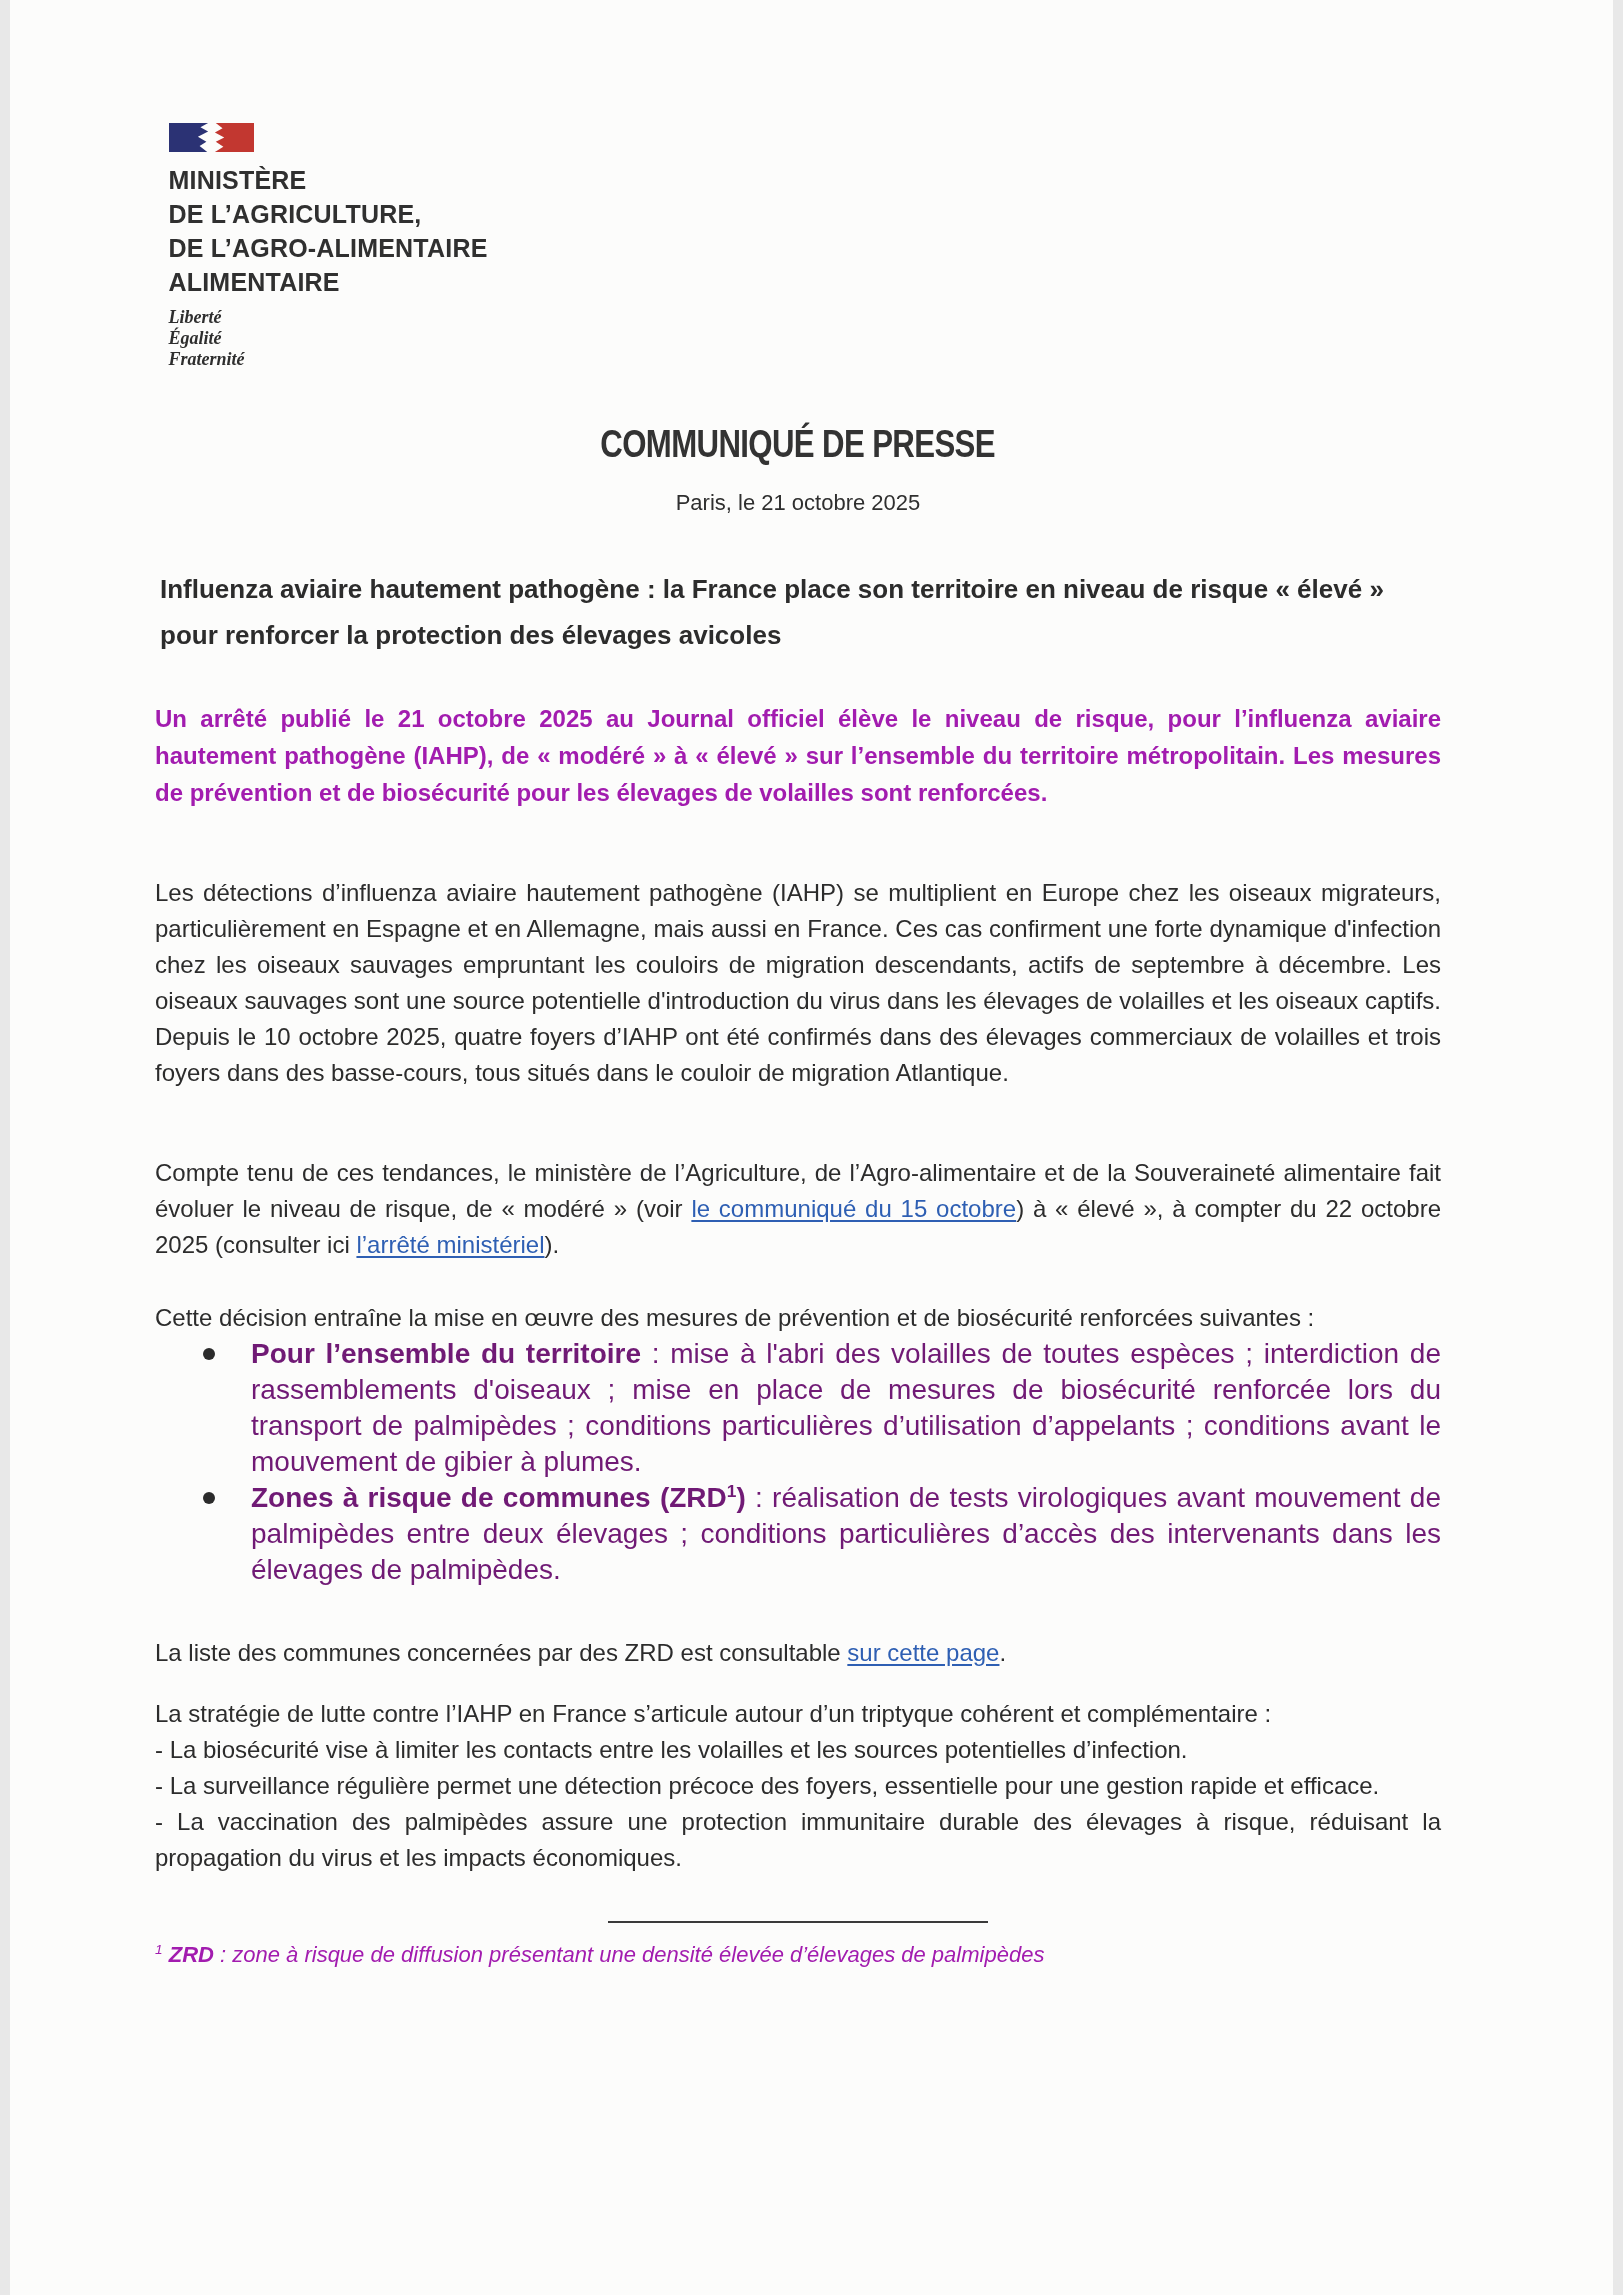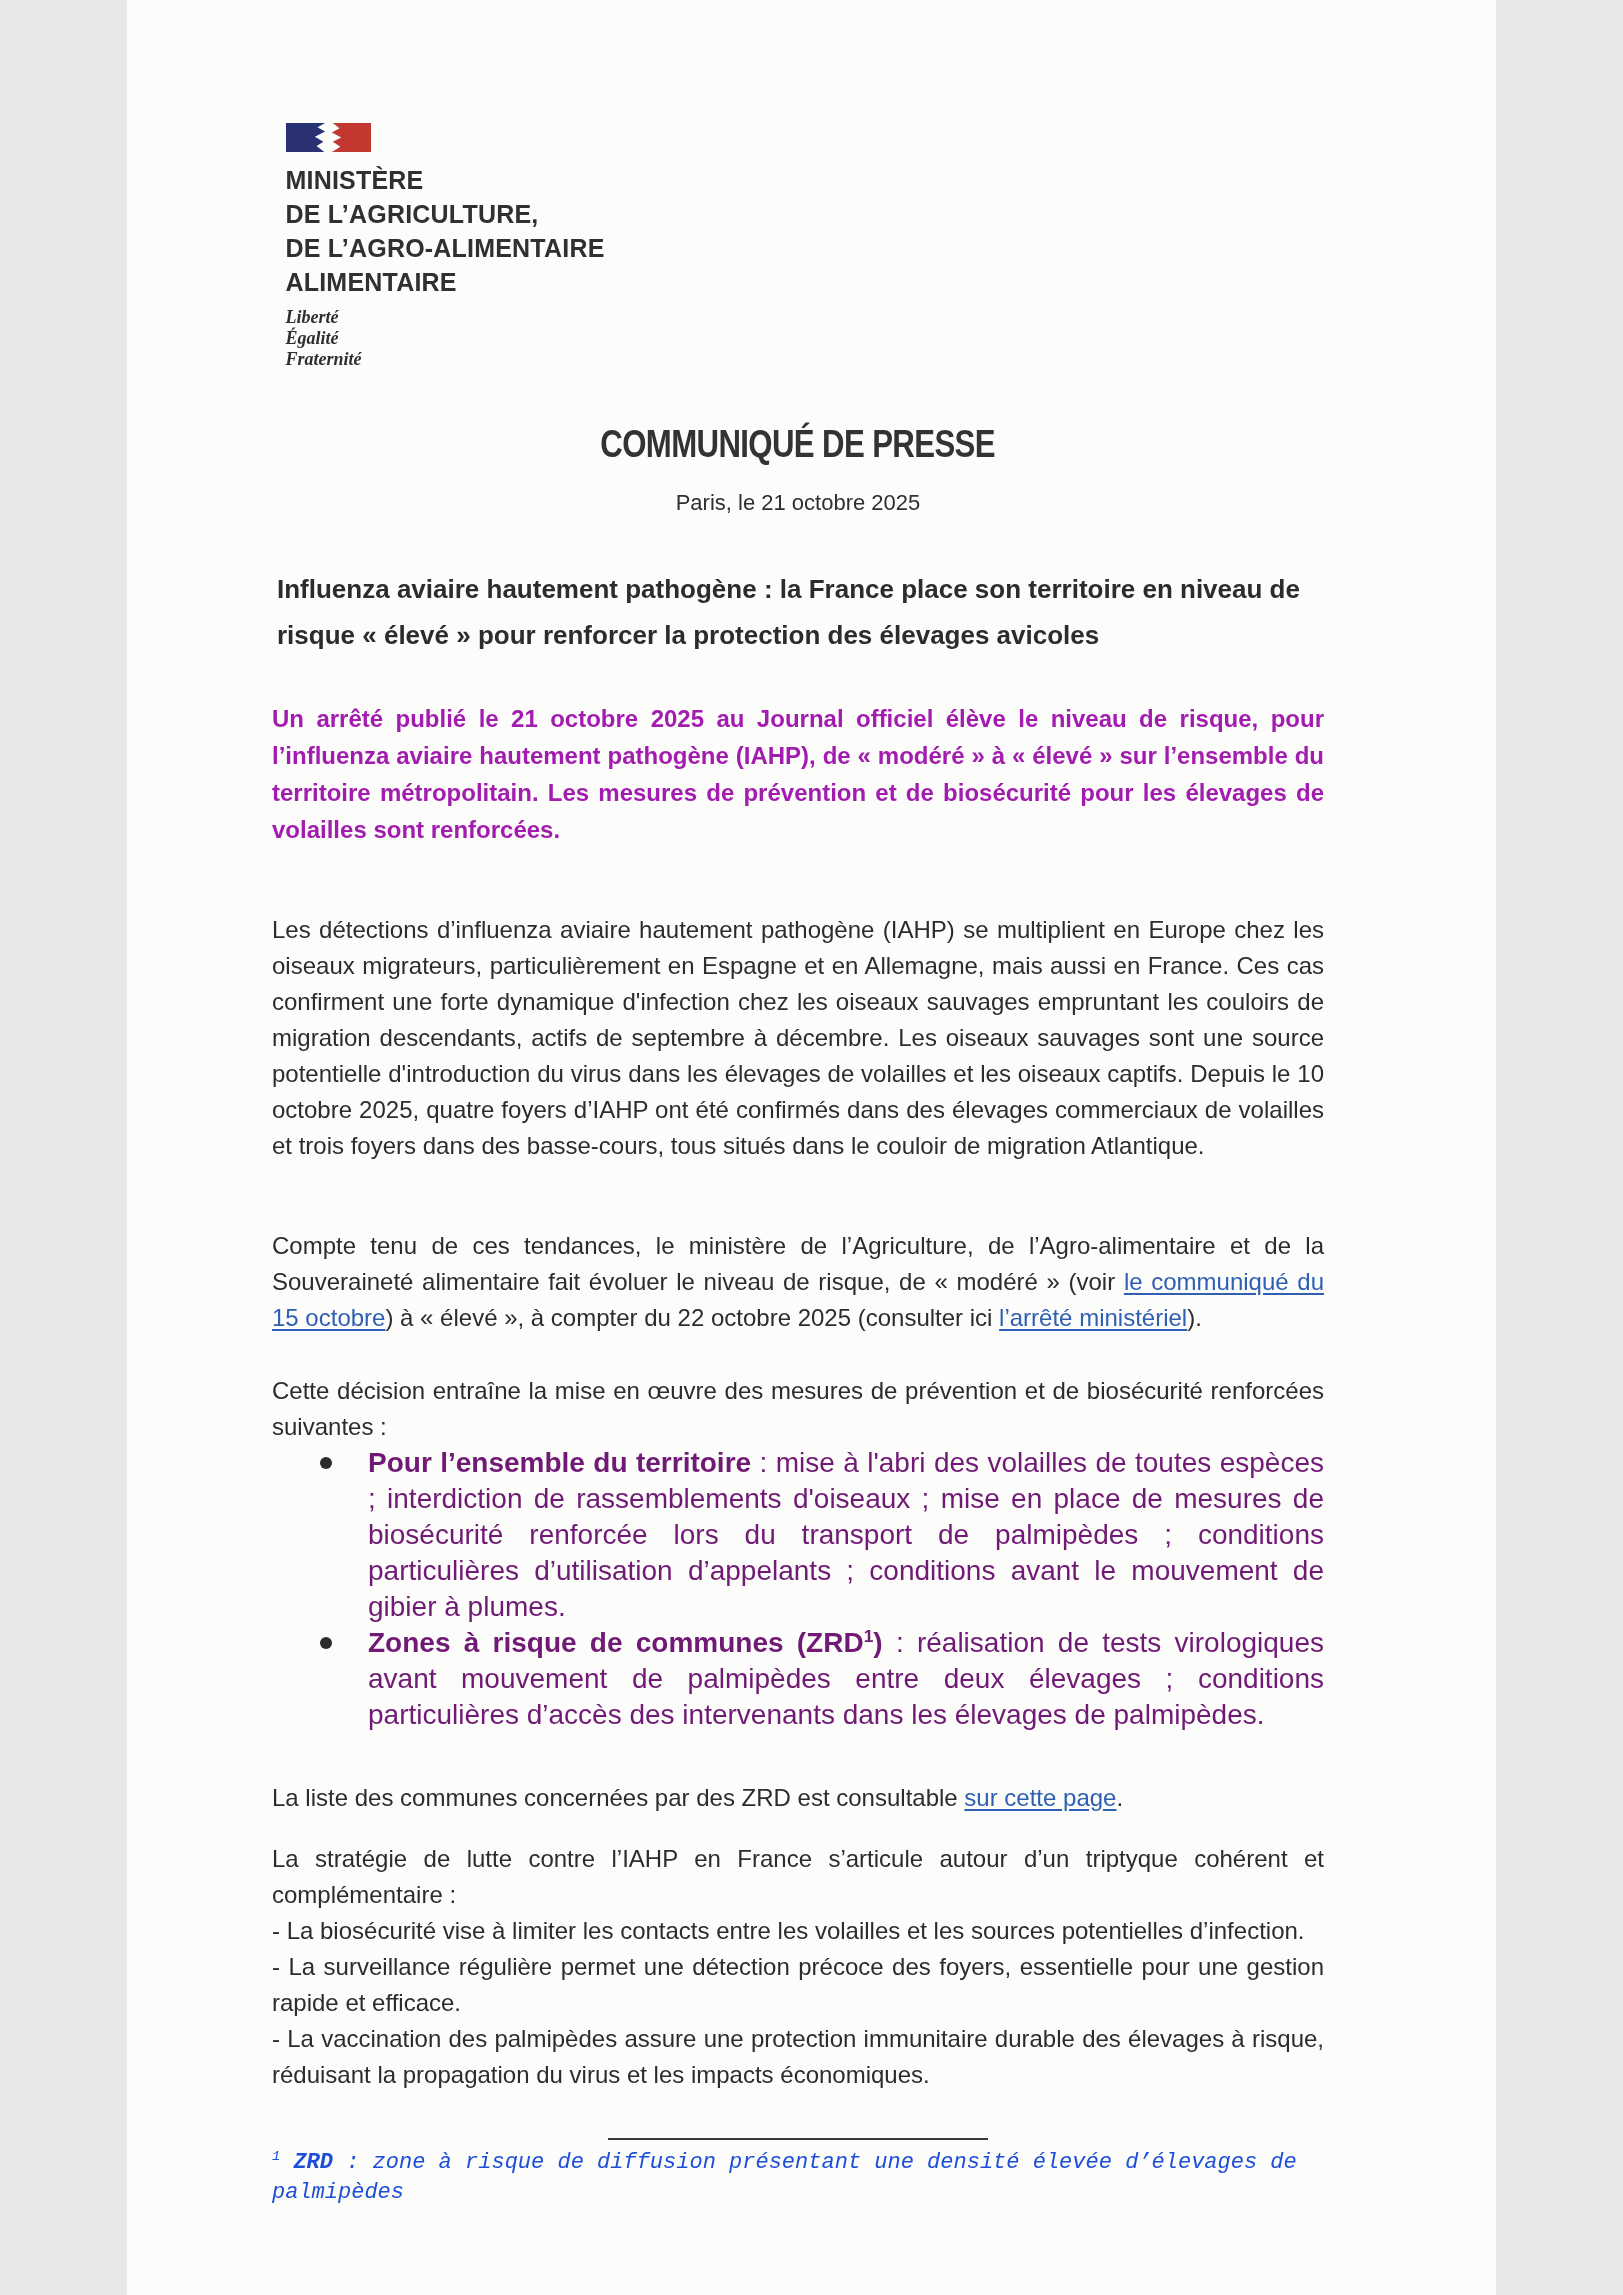--- a/index.html
+++ b/index.html
@@ -1,18 +1,18 @@
 <!DOCTYPE html>
 <html lang="fr" style="font-size:13.5px"><head>
 <meta charset="utf-8">
 <style>
   html,body{margin:0;padding:0;background:#e8e8e8;}
   .page{
     position:relative;
-    width:1369px;height:2295px;
+    width:1603px;height:2295px;
     margin:0 auto;
     background:#fcfcfb;
     box-sizing:border-box;
     padding:0 172px 0 145px;
     font-family:"Liberation Sans", sans-serif;
     color:#2b2b2b;
     overflow:hidden;
   }
   
   .flag{display:block;margin:123px 0 0 13.5px;}
@@ -39,21 +39,21 @@
     text-align:justify;color:#701a75;}
   .bullet-dot{position:absolute;left:48px;top:12px;width:12px;height:12px;border-radius:50%;
     background:#2b2b2b;}
   .zrd-line{margin-top:47px;font-size:24px;line-height:36px;color:#2c2c2c;}
   .strategy{margin-top:25px;font-size:24px;line-height:36px;text-align:justify;color:#2c2c2c;}
   .strategy div{margin:0;}
   sup{font-size:.62em;vertical-align:super;line-height:0;}
   b,.bold{font-weight:bold;}
   
   .footnote-rule{margin-top:45px;width:380px;border:none;border-top:2.5px solid #3a3a3a;height:0;}
-  .footnote{margin-top:8px;font-size:22px;line-height:30px;font-style:italic;color:#1d4ed8;font-family:Liberation Mono, monospace;}
+  .footnote{margin-top:17px;font-size:22px;line-height:30px;font-style:italic;color:#a21caf;}
   .footnote .fn-term{font-weight:bold;}
 </style>
 </head>
 <body>
 
 <div class="page">
 
   <svg class="flag" width="85" height="29" viewBox="0 0 100 34" aria-hidden="true">
     <path fill="#2b3274" d="M0,0 H46 L37,5 L46,10 L34,16 L44,22 L36,27 L45,34 H0 Z"></path>
     <path fill="#c23730" d="M100,0 H55 L63,6 L54,11 L65,17 L55,22 L64,28 L54,34 H100 Z"></path>

